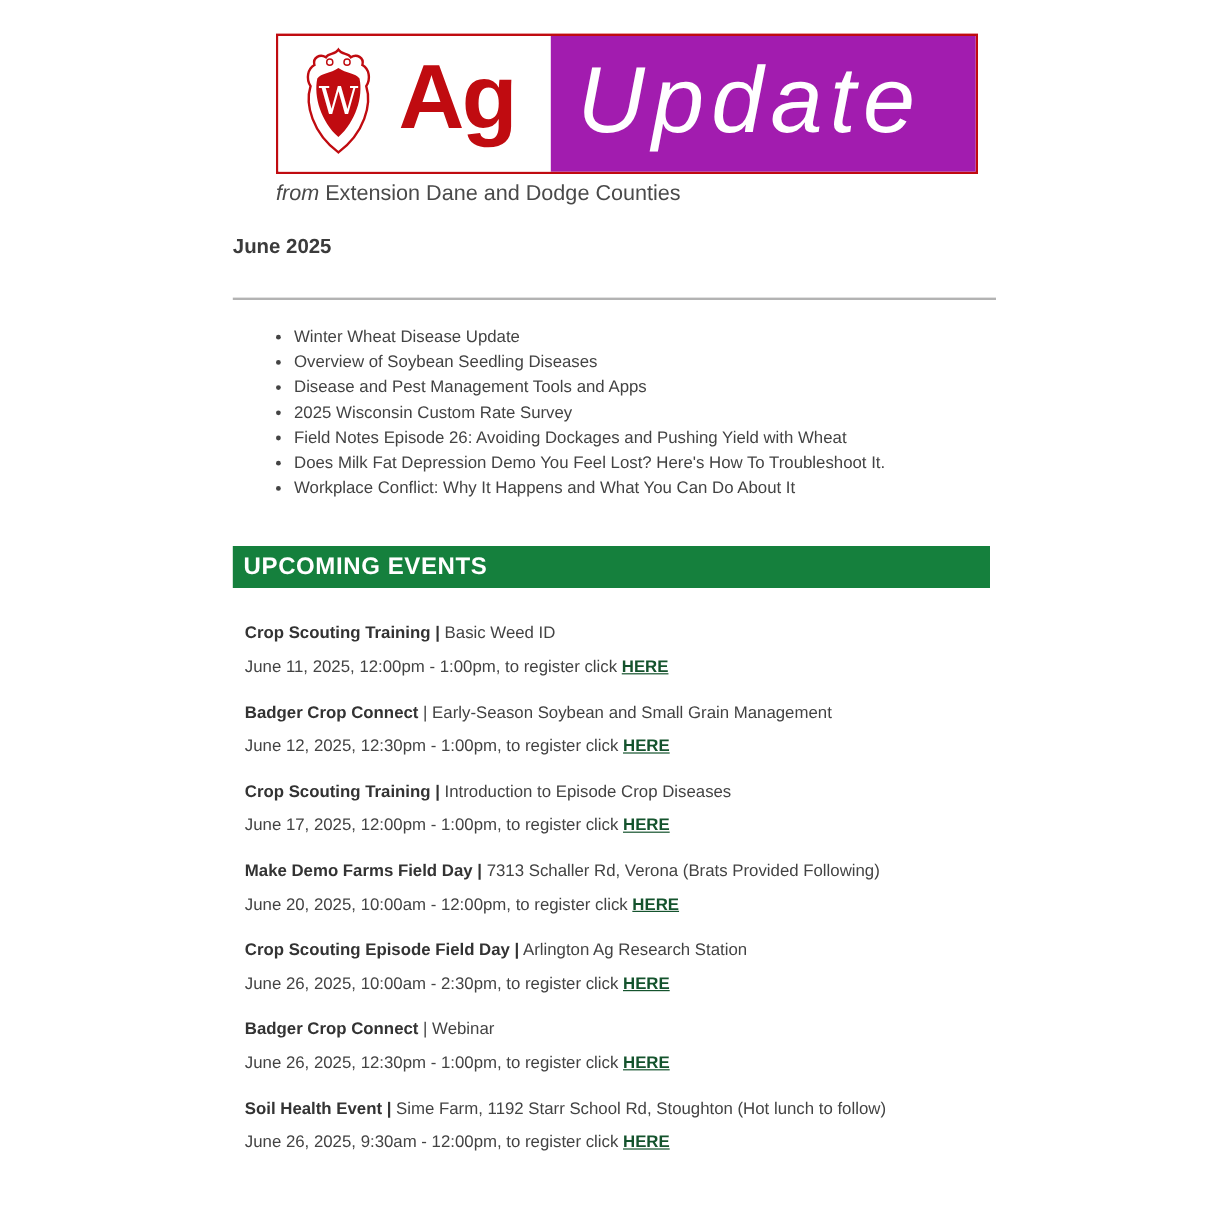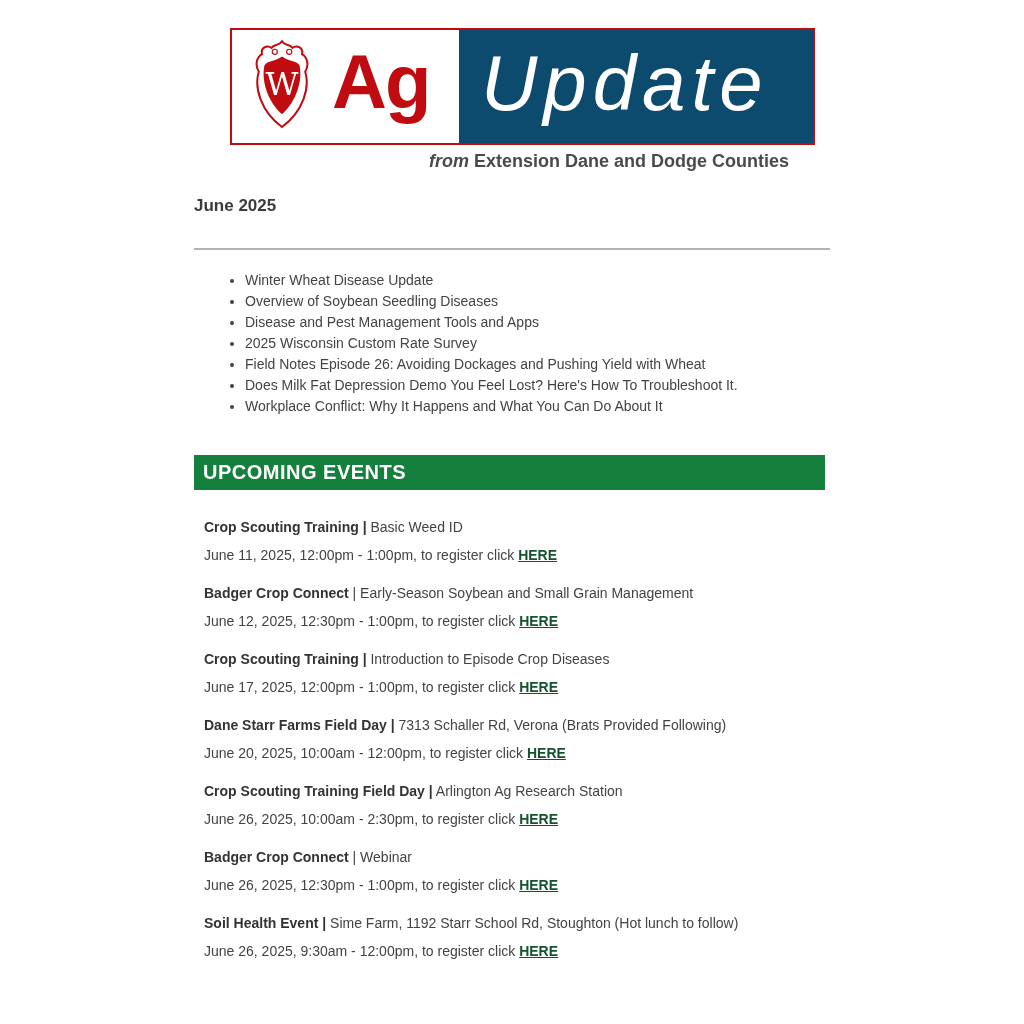--- a/index.html
+++ b/index.html
@@ -38,43 +38,41 @@
     font-size: 76px;
     font-weight: bold;
     color: #c00b10;
     letter-spacing: -2px;
     margin-left: 14px;
     line-height: 1;
     padding-bottom: 10px;
   }
   .logo-right {
     flex: 1 1 auto;
-    background: #0c4a6e;
+    background: #a21caf;
     display: flex;
     align-items: center;
     padding-left: 22px;
     overflow: hidden;
   }
   .update-text {
     font-size: 78px;
     font-style: italic;
     color: #ffffff;
     letter-spacing: 6px;
     line-height: 1;
     padding-bottom: 8px;
   }
   .tagline {
     width: 585px;
     margin-left: 36px;
     margin-top: 6px;
-    text-align: right;
     padding-right: 26px;
     font-size: 18px;
     color: #4a4a4a;
-    font-weight: bold;
   }
   .tagline .from { font-style: italic; }
 
   
   .issue-date {
     margin-top: 24px;
     font-size: 17px;
     font-weight: bold;
     color: #3b3b3b;
   }
@@ -179,25 +177,25 @@
   </div>
       <div class="event">
     <p class="event-title"><strong>Badger Crop Connect</strong><span> | Early-Season Soybean and Small Grain Management</span></p>
     <p class="event-date"><span>June 12, 2025, 12:30pm - 1:00pm, to register click </span><a href="#" class="here-link">HERE</a></p>
   </div>
       <div class="event">
     <p class="event-title"><strong>Crop Scouting Training |</strong><span> Introduction to Episode Crop Diseases</span></p>
     <p class="event-date"><span>June 17, 2025, 12:00pm - 1:00pm, to register click </span><a href="#" class="here-link">HERE</a></p>
   </div>
       <div class="event">
-    <p class="event-title"><strong>Dane Starr Farms Field Day |</strong><span> 7313 Schaller Rd, Verona (Brats Provided Following)</span></p>
+    <p class="event-title"><strong>Make Demo Farms Field Day |</strong><span> 7313 Schaller Rd, Verona (Brats Provided Following)</span></p>
     <p class="event-date"><span>June 20, 2025, 10:00am - 12:00pm, to register click </span><a href="#" class="here-link">HERE</a></p>
   </div>
       <div class="event">
-    <p class="event-title"><strong>Crop Scouting Training Field Day |</strong><span> Arlington Ag Research Station</span></p>
+    <p class="event-title"><strong>Crop Scouting Episode Field Day |</strong><span> Arlington Ag Research Station</span></p>
     <p class="event-date"><span>June 26, 2025, 10:00am - 2:30pm, to register click </span><a href="#" class="here-link">HERE</a></p>
   </div>
       <div class="event">
     <p class="event-title"><strong>Badger Crop Connect</strong><span> | Webinar</span></p>
     <p class="event-date"><span>June 26, 2025, 12:30pm - 1:00pm, to register click </span><a href="#" class="here-link">HERE</a></p>
   </div>
       <div class="event">
     <p class="event-title"><strong>Soil Health Event |</strong><span> Sime Farm, 1192 Starr School Rd, Stoughton (Hot lunch to follow)</span></p>
     <p class="event-date"><span>June 26, 2025, 9:30am - 12:00pm, to register click </span><a href="#" class="here-link">HERE</a></p>
   </div>

